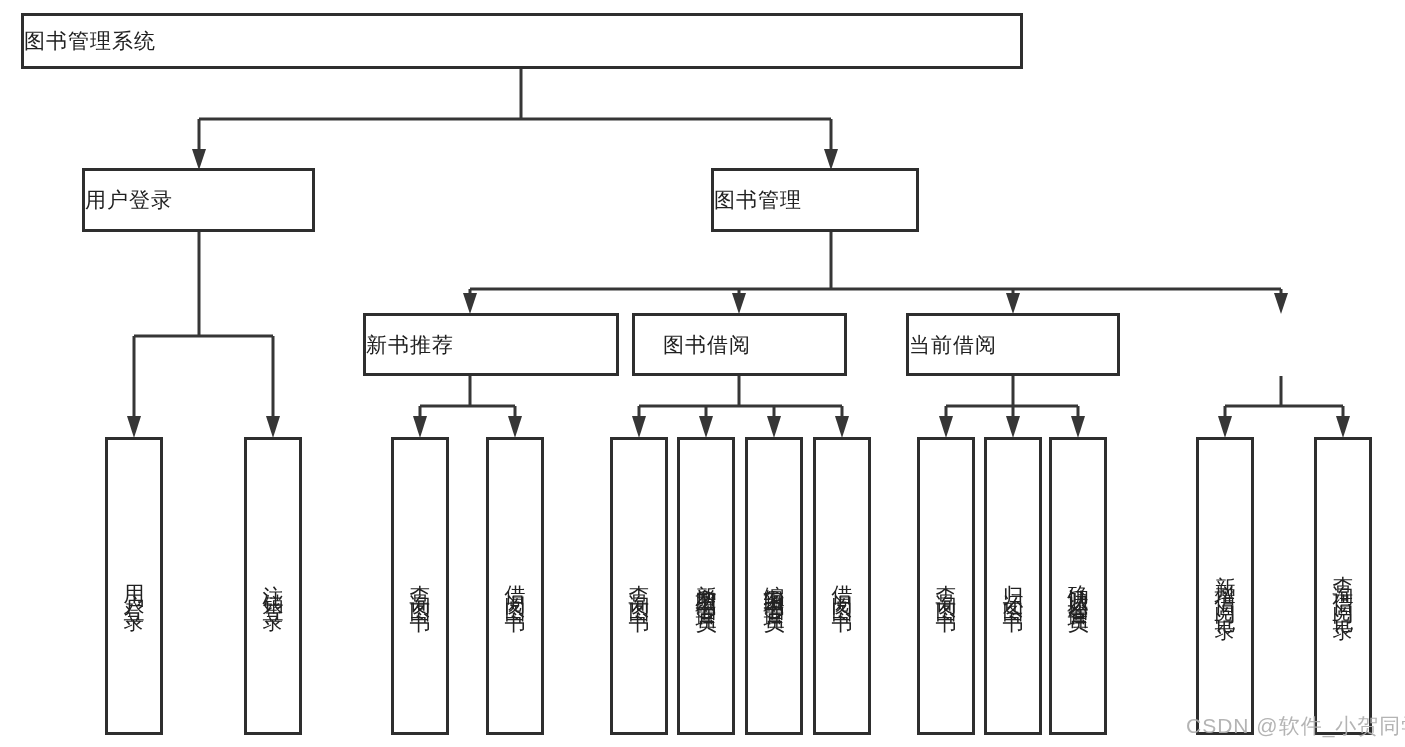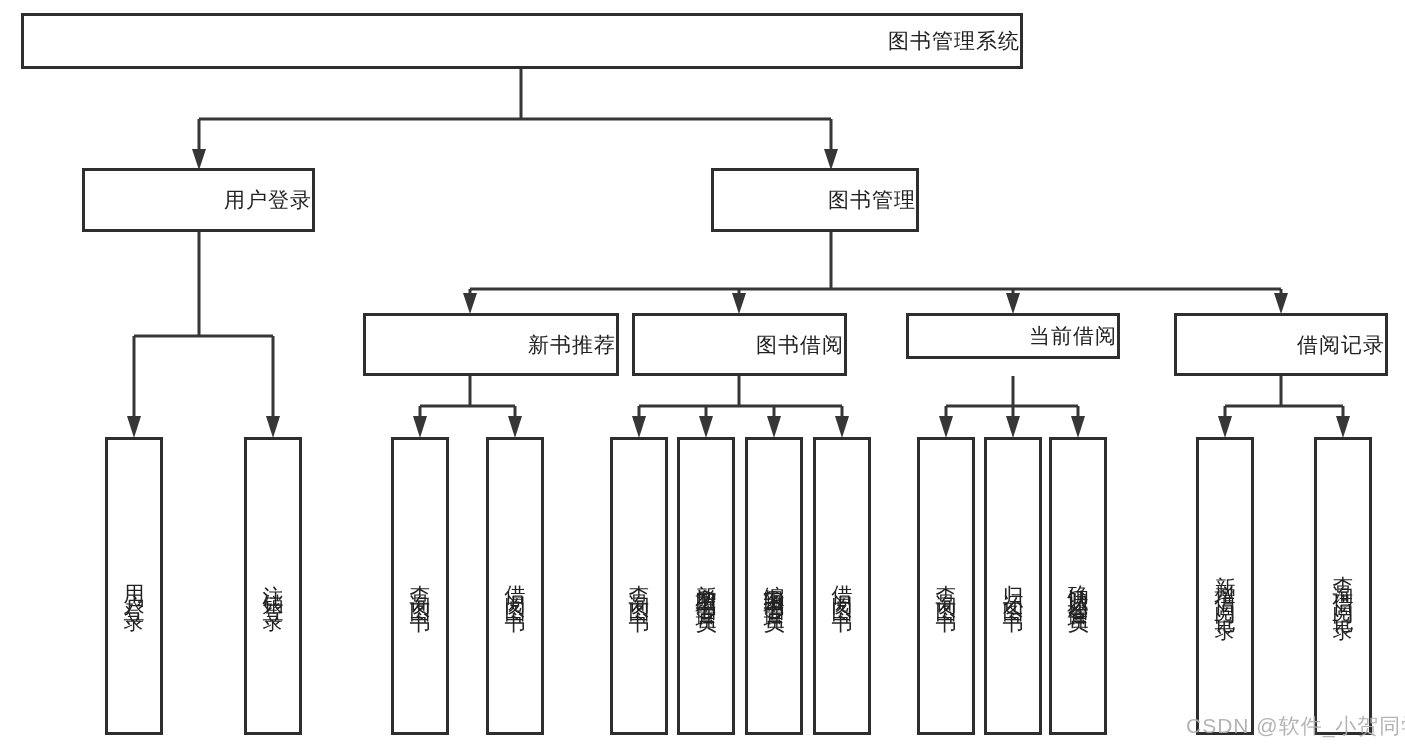--- a/index.html
+++ b/index.html
@@ -18,21 +18,21 @@
     width: 1405px; height: 747px;
     pointer-events: none;
   }
   .hbox {
     position: absolute;
     box-sizing: border-box;
     border: 3px solid #2e2e2e;
     background: #ffffff;
     display: flex;
     align-items: center;
-    justify-content: flex-end;
+    justify-content: flex-start;
     font-size: 21px;
     letter-spacing: 1px;
     color: #212121;
     z-index: 2;
   }
   .leaf {
     position: absolute;
     box-sizing: border-box;
     border: 3px solid #2e2e2e;
     background: #ffffff;
@@ -121,28 +121,25 @@
   <div class="hbox" style="left:82px; top:168px; width:233px; height:64px;">
     <span>用户登录</span>
   </div>
   <div class="hbox" style="left:711px; top:168px; width:208px; height:64px;">
     <span>图书管理</span>
   </div>
 
   <div class="hbox" style="left:363px; top:313px; width:256px; height:63px;">
     <span>新书推荐</span>
   </div>
-  <div class="hbox" style="left:632px; top:313px; width:215px; height:63px;">
+  <div class="hbox" style="left:632px; top:313px; width:215px; height:63px;padding-left:28px;">
     <span>图书借阅</span>
   </div>
-  <div class="hbox" style="left:906px; top:313px; width:214px; height:46px;">
+  <div class="hbox" style="left:906px; top:313px; width:214px; height:63px;">
     <span>当前借阅</span>
-  </div>
-  <div class="hbox" style="left:1174px; top:313px; width:214px; height:63px;">
-    <span>借阅记录</span>
   </div>
 
   <div class="leaf" style="left:105px;">
     <span class="vtext">用户登录</span>
   </div>
   <div class="leaf" style="left:244px;">
     <span class="vtext">注销登录</span>
   </div>
 
   <div class="leaf" style="left:391px;">

